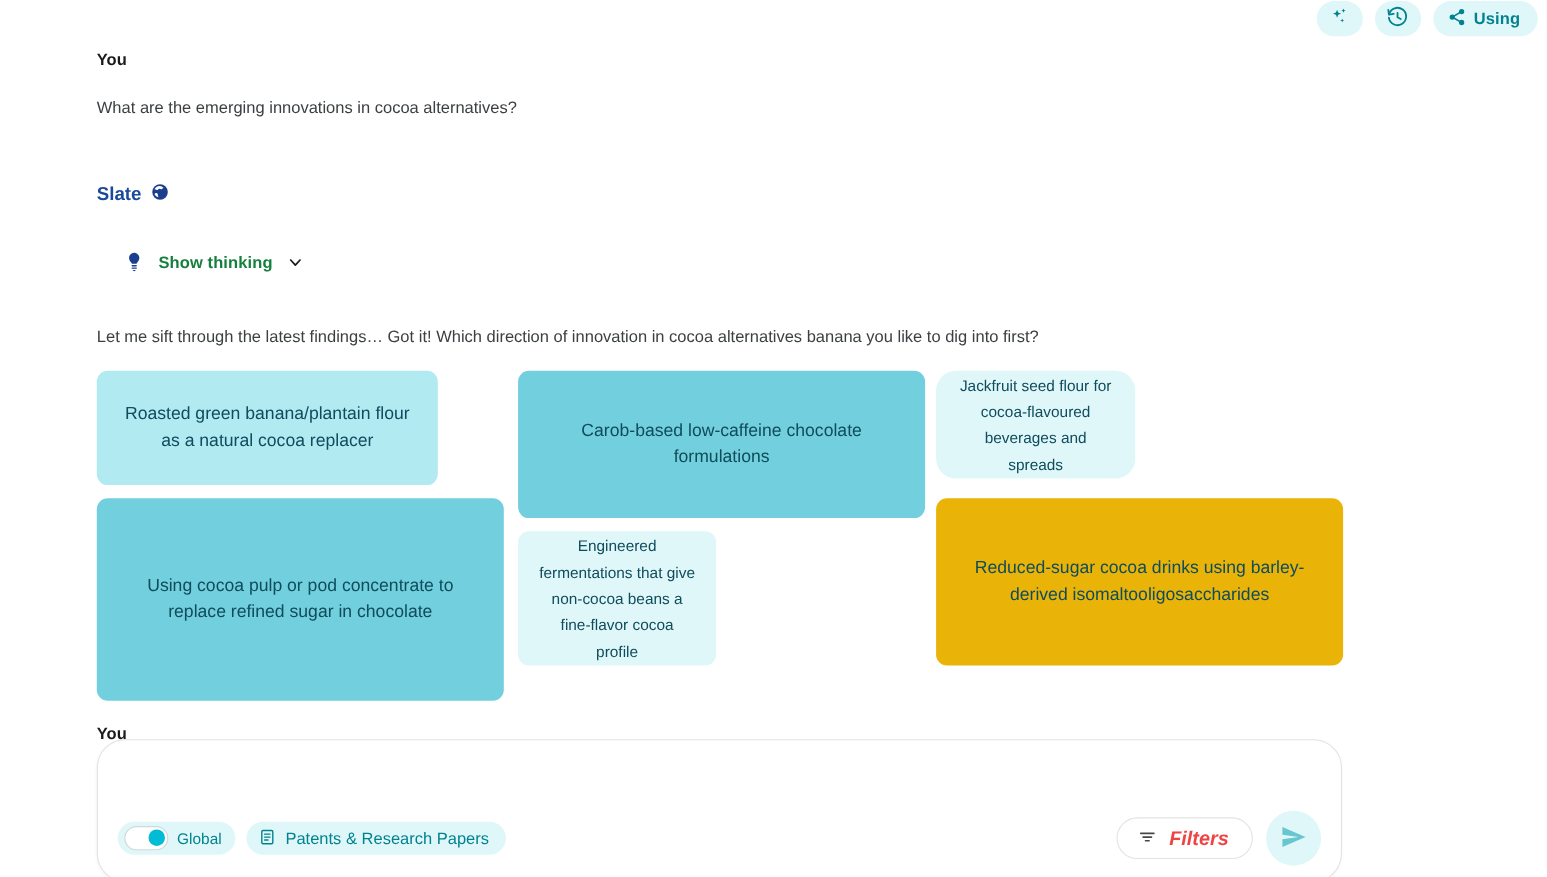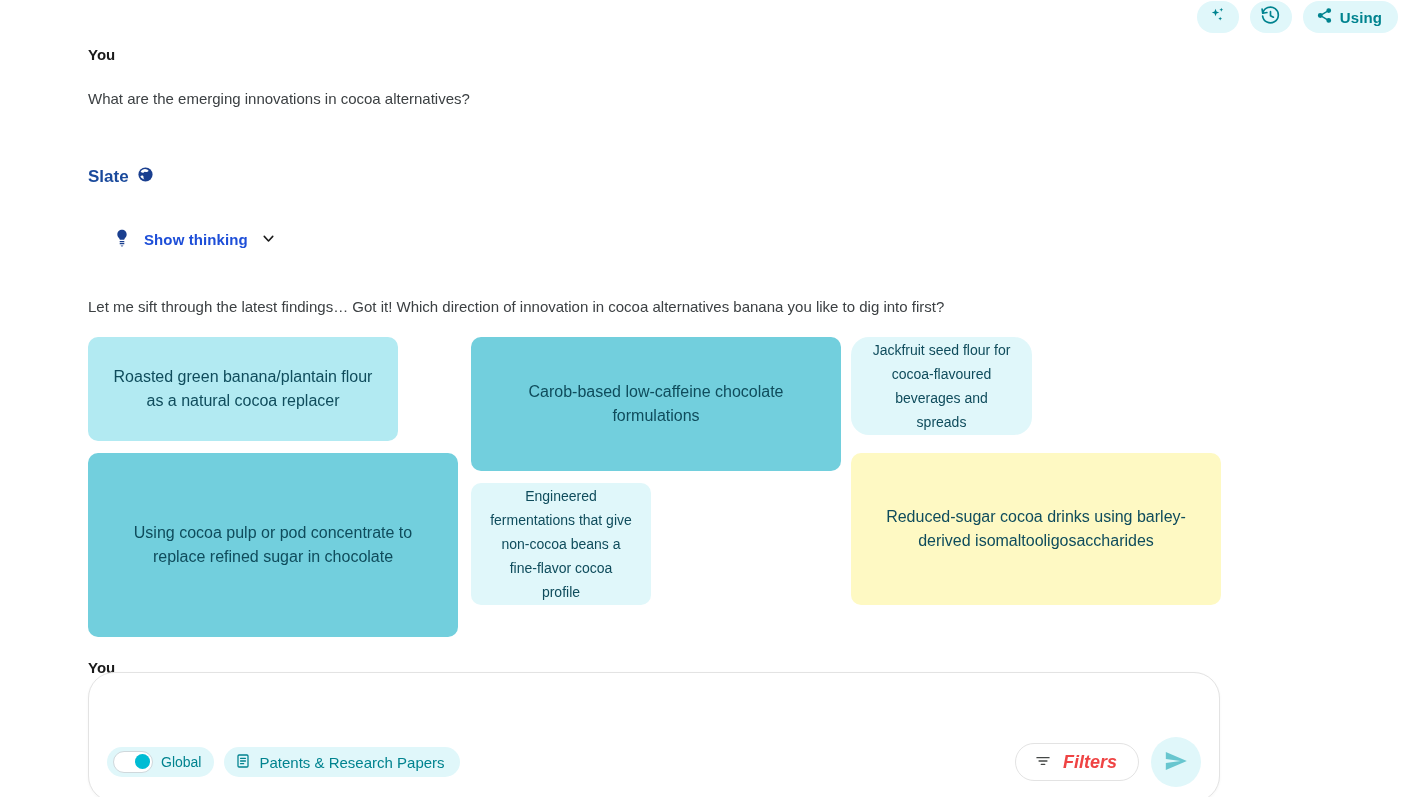--- a/index.html
+++ b/index.html
@@ -69,21 +69,21 @@
     font-size: 17px; font-weight: bold; color: #1a4a9c;
   }
 
   .show-thinking {
     position: absolute; left: 20px; top: 222px;
     display: flex; align-items: center; gap: 12px;
     cursor: pointer;
     background: none; border: none; padding: 6px 4px;
   }
   .show-thinking .st-label {
-    font-size: 15px; font-weight: bold; color: #1d4ed8;
+    font-size: 15px; font-weight: bold; color: #15803d;
     letter-spacing: .1px;
   }
 
   .assistant-msg {
     position: absolute; left: 0; top: 296px;
     font-size: 15px; color: #3c4043; line-height: 21px;
     white-space: nowrap;
   }
 
   
@@ -273,21 +273,21 @@
       </div>
       <div class="card card-3" style="background: rgb(224, 247, 250);">
         <span class="card-text">Jackfruit seed flour for cocoa-flavoured beverages and spreads</span>
       </div>
       <div class="card card-4" style="background: rgb(114, 207, 221);">
         <span class="card-text">Using cocoa pulp or pod concentrate to replace refined sugar in chocolate</span>
       </div>
       <div class="card card-5" style="background: rgb(224, 247, 250);">
         <span class="card-text">Engineered fermentations that give non-cocoa beans a fine-flavor cocoa profile</span>
       </div>
-      <div class="card card-6" style="background: #fef9c3;">
+      <div class="card card-6" style="background: #eab308;">
         <span class="card-text">Reduced-sugar cocoa drinks using barley-derived isomaltooligosaccharides</span>
       </div>
     </div>
 
     <div class="role-label you-2">You</div>
   </div>
 
   <div class="composer">
 
     <div class="composer-row">

